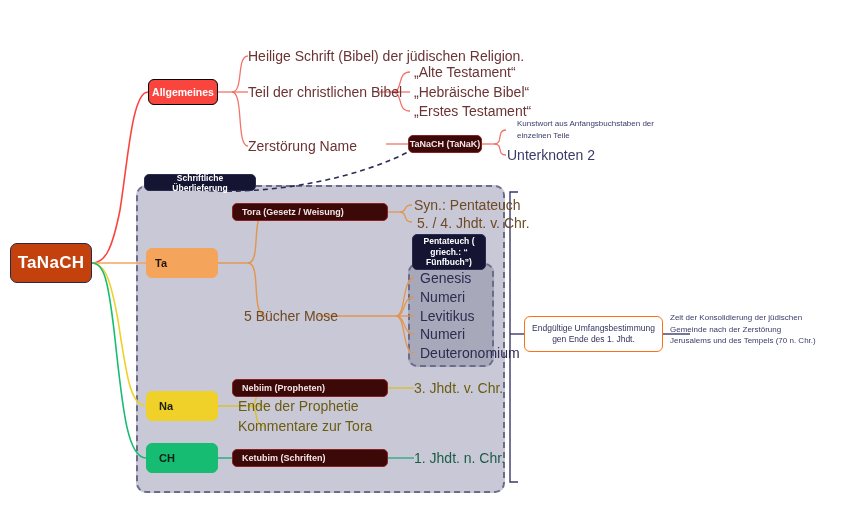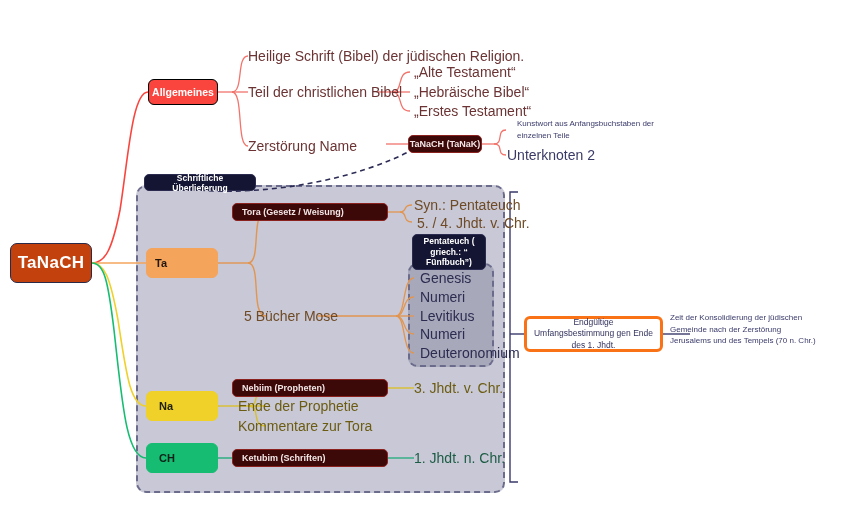--- a/index.html
+++ b/index.html
@@ -50,21 +50,21 @@
   
   .leaf{font-size:14px;color:#5a3030;white-space:nowrap;}
   .leaf.redtxt{color:#6b3333;}
   .leaf.orangetxt{color:#6e4a25;}
   .leaf.yellowtxt{color:#6b5c12;}
   .leaf.greentxt{color:#1c5c44;}
   .leaf.navytxt{color:#3a3a66;}
   .leaf.inner{color:#2c2c50;}
   
   .notebox{
-    border:3px solid #f97316;border-radius:6px;background:#ffffff;
+    border:1px solid #f97316;border-radius:6px;background:#ffffff;
     color:#33335e;font-size:8.5px;text-align:center;line-height:1.35;
     justify-content:center;padding:4px 6px;
   }
   .wrapnote{
     color:#3a3a6b;font-size:8px;line-height:1.45;white-space:normal;margin-left:10px;
   }
   
   .panel-outer{
     position:absolute;border:2px dashed #6b6b8c;border-radius:10px;
     background:#c8c8d6;

